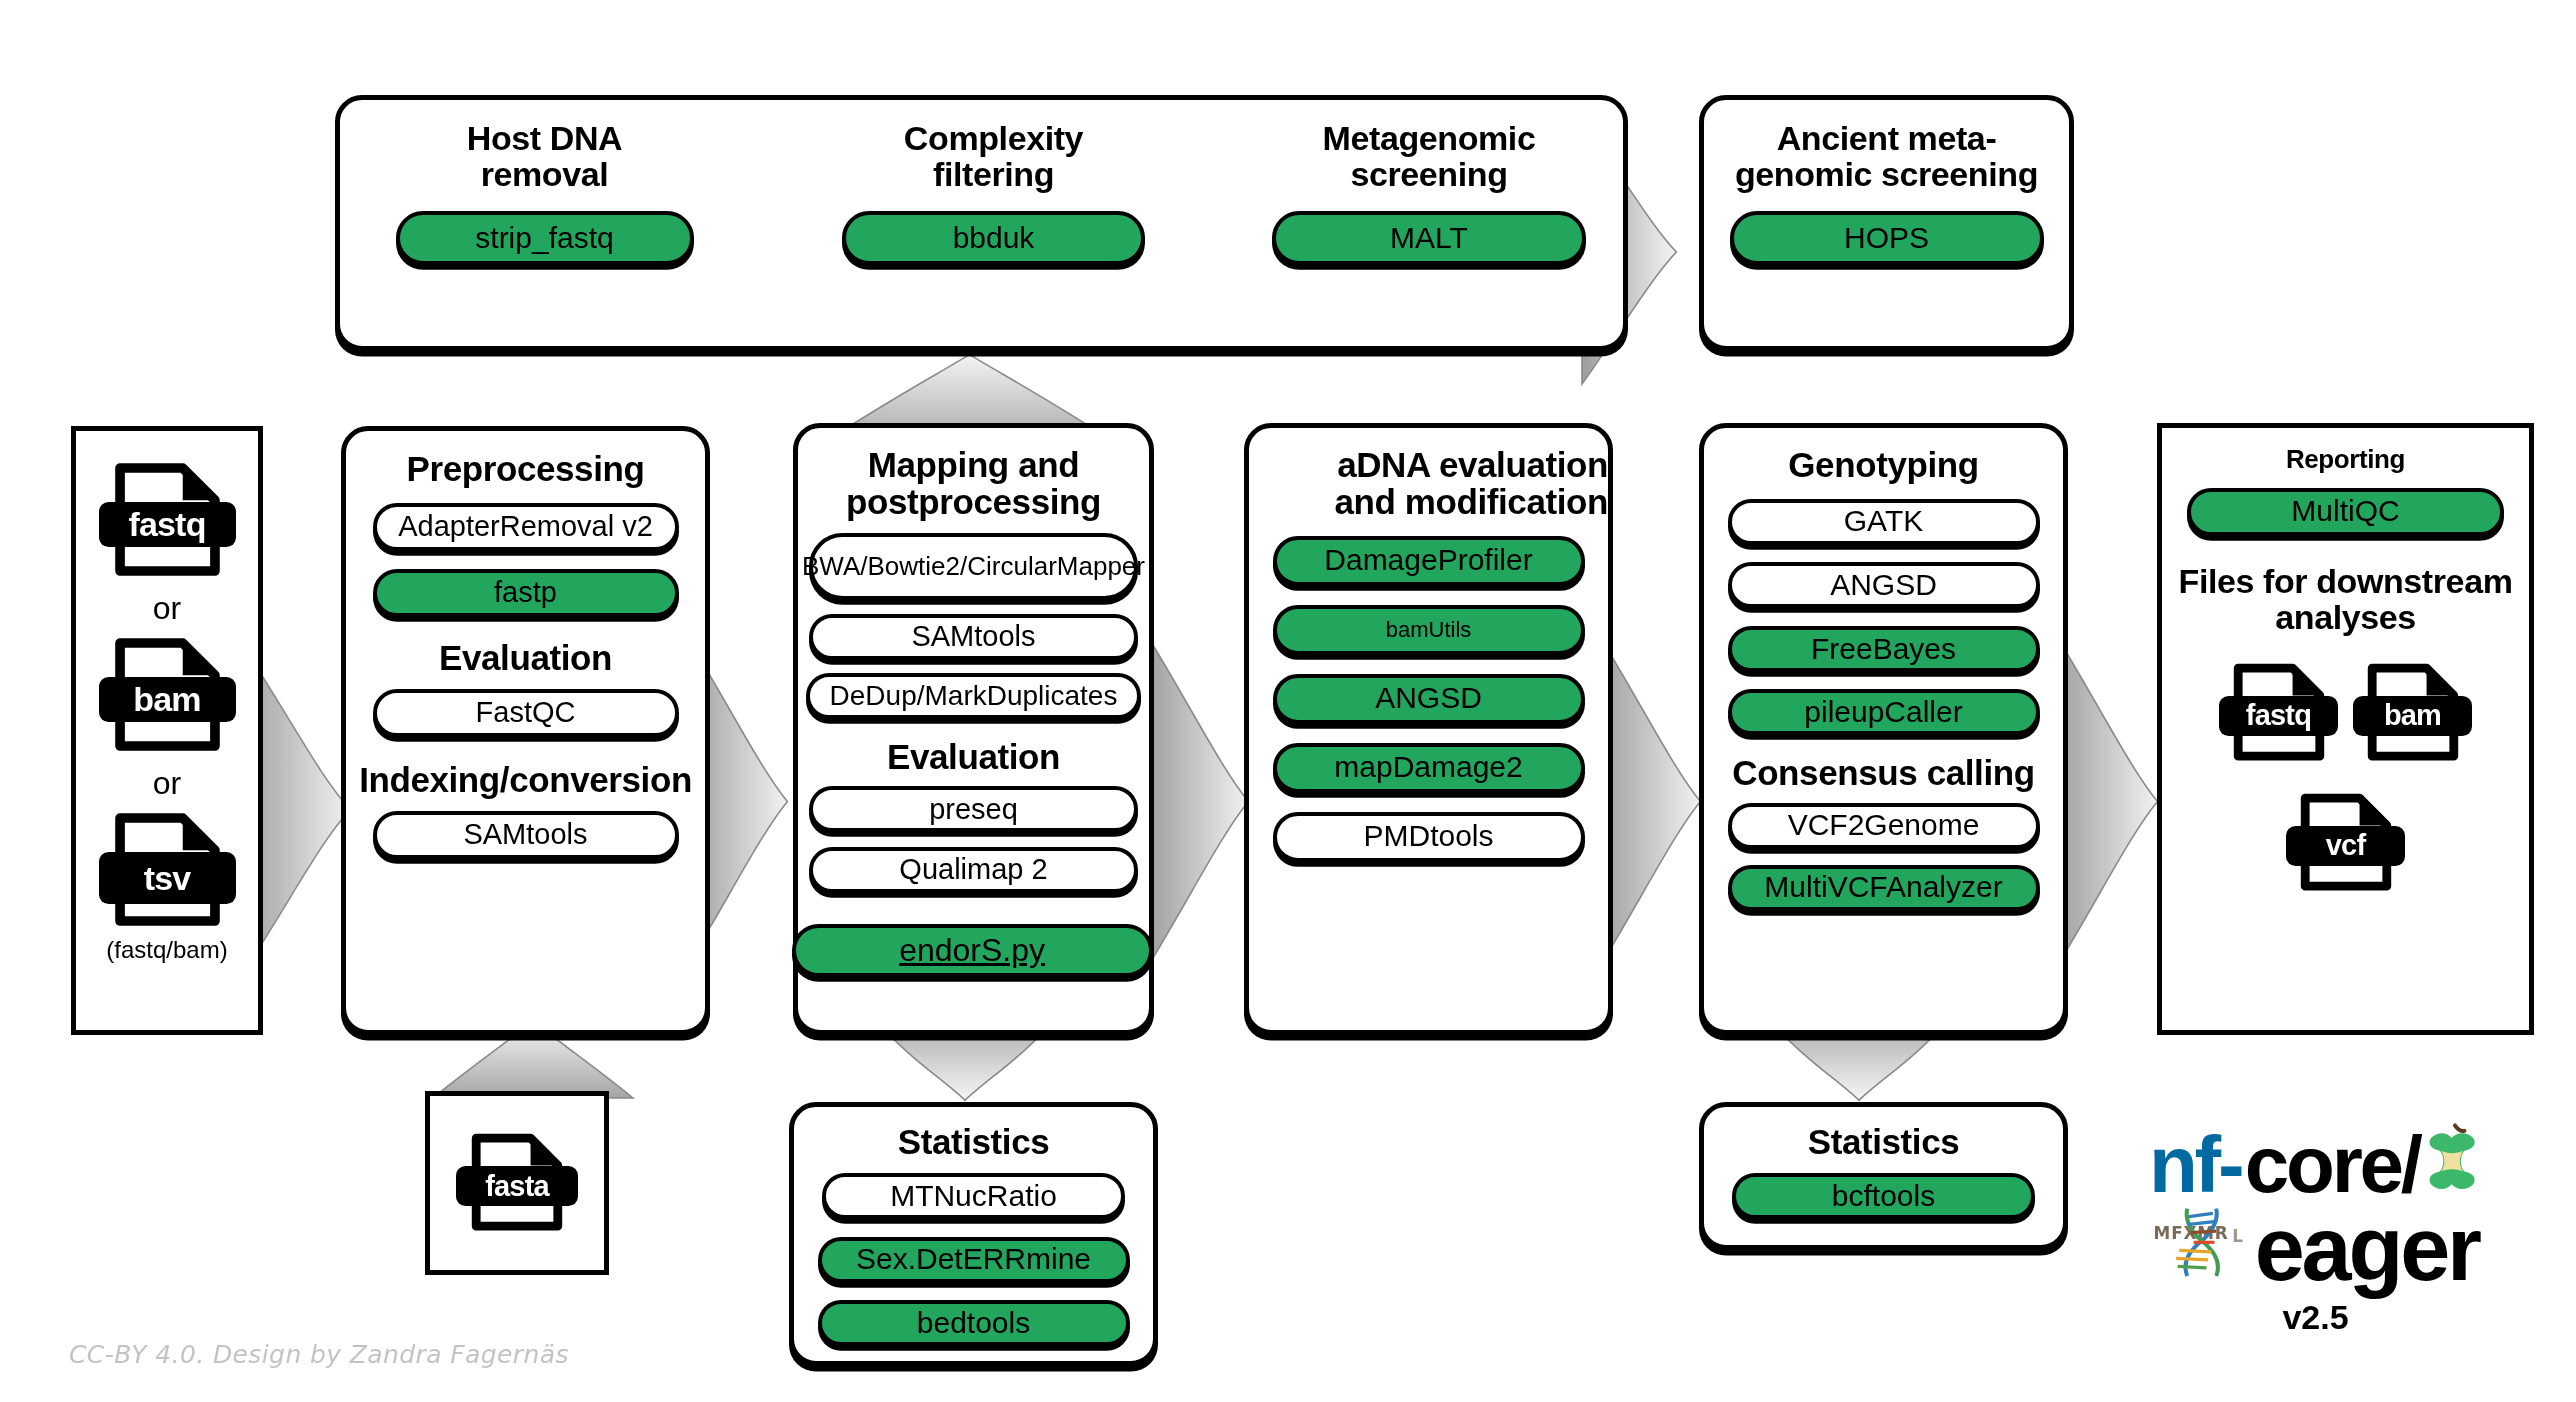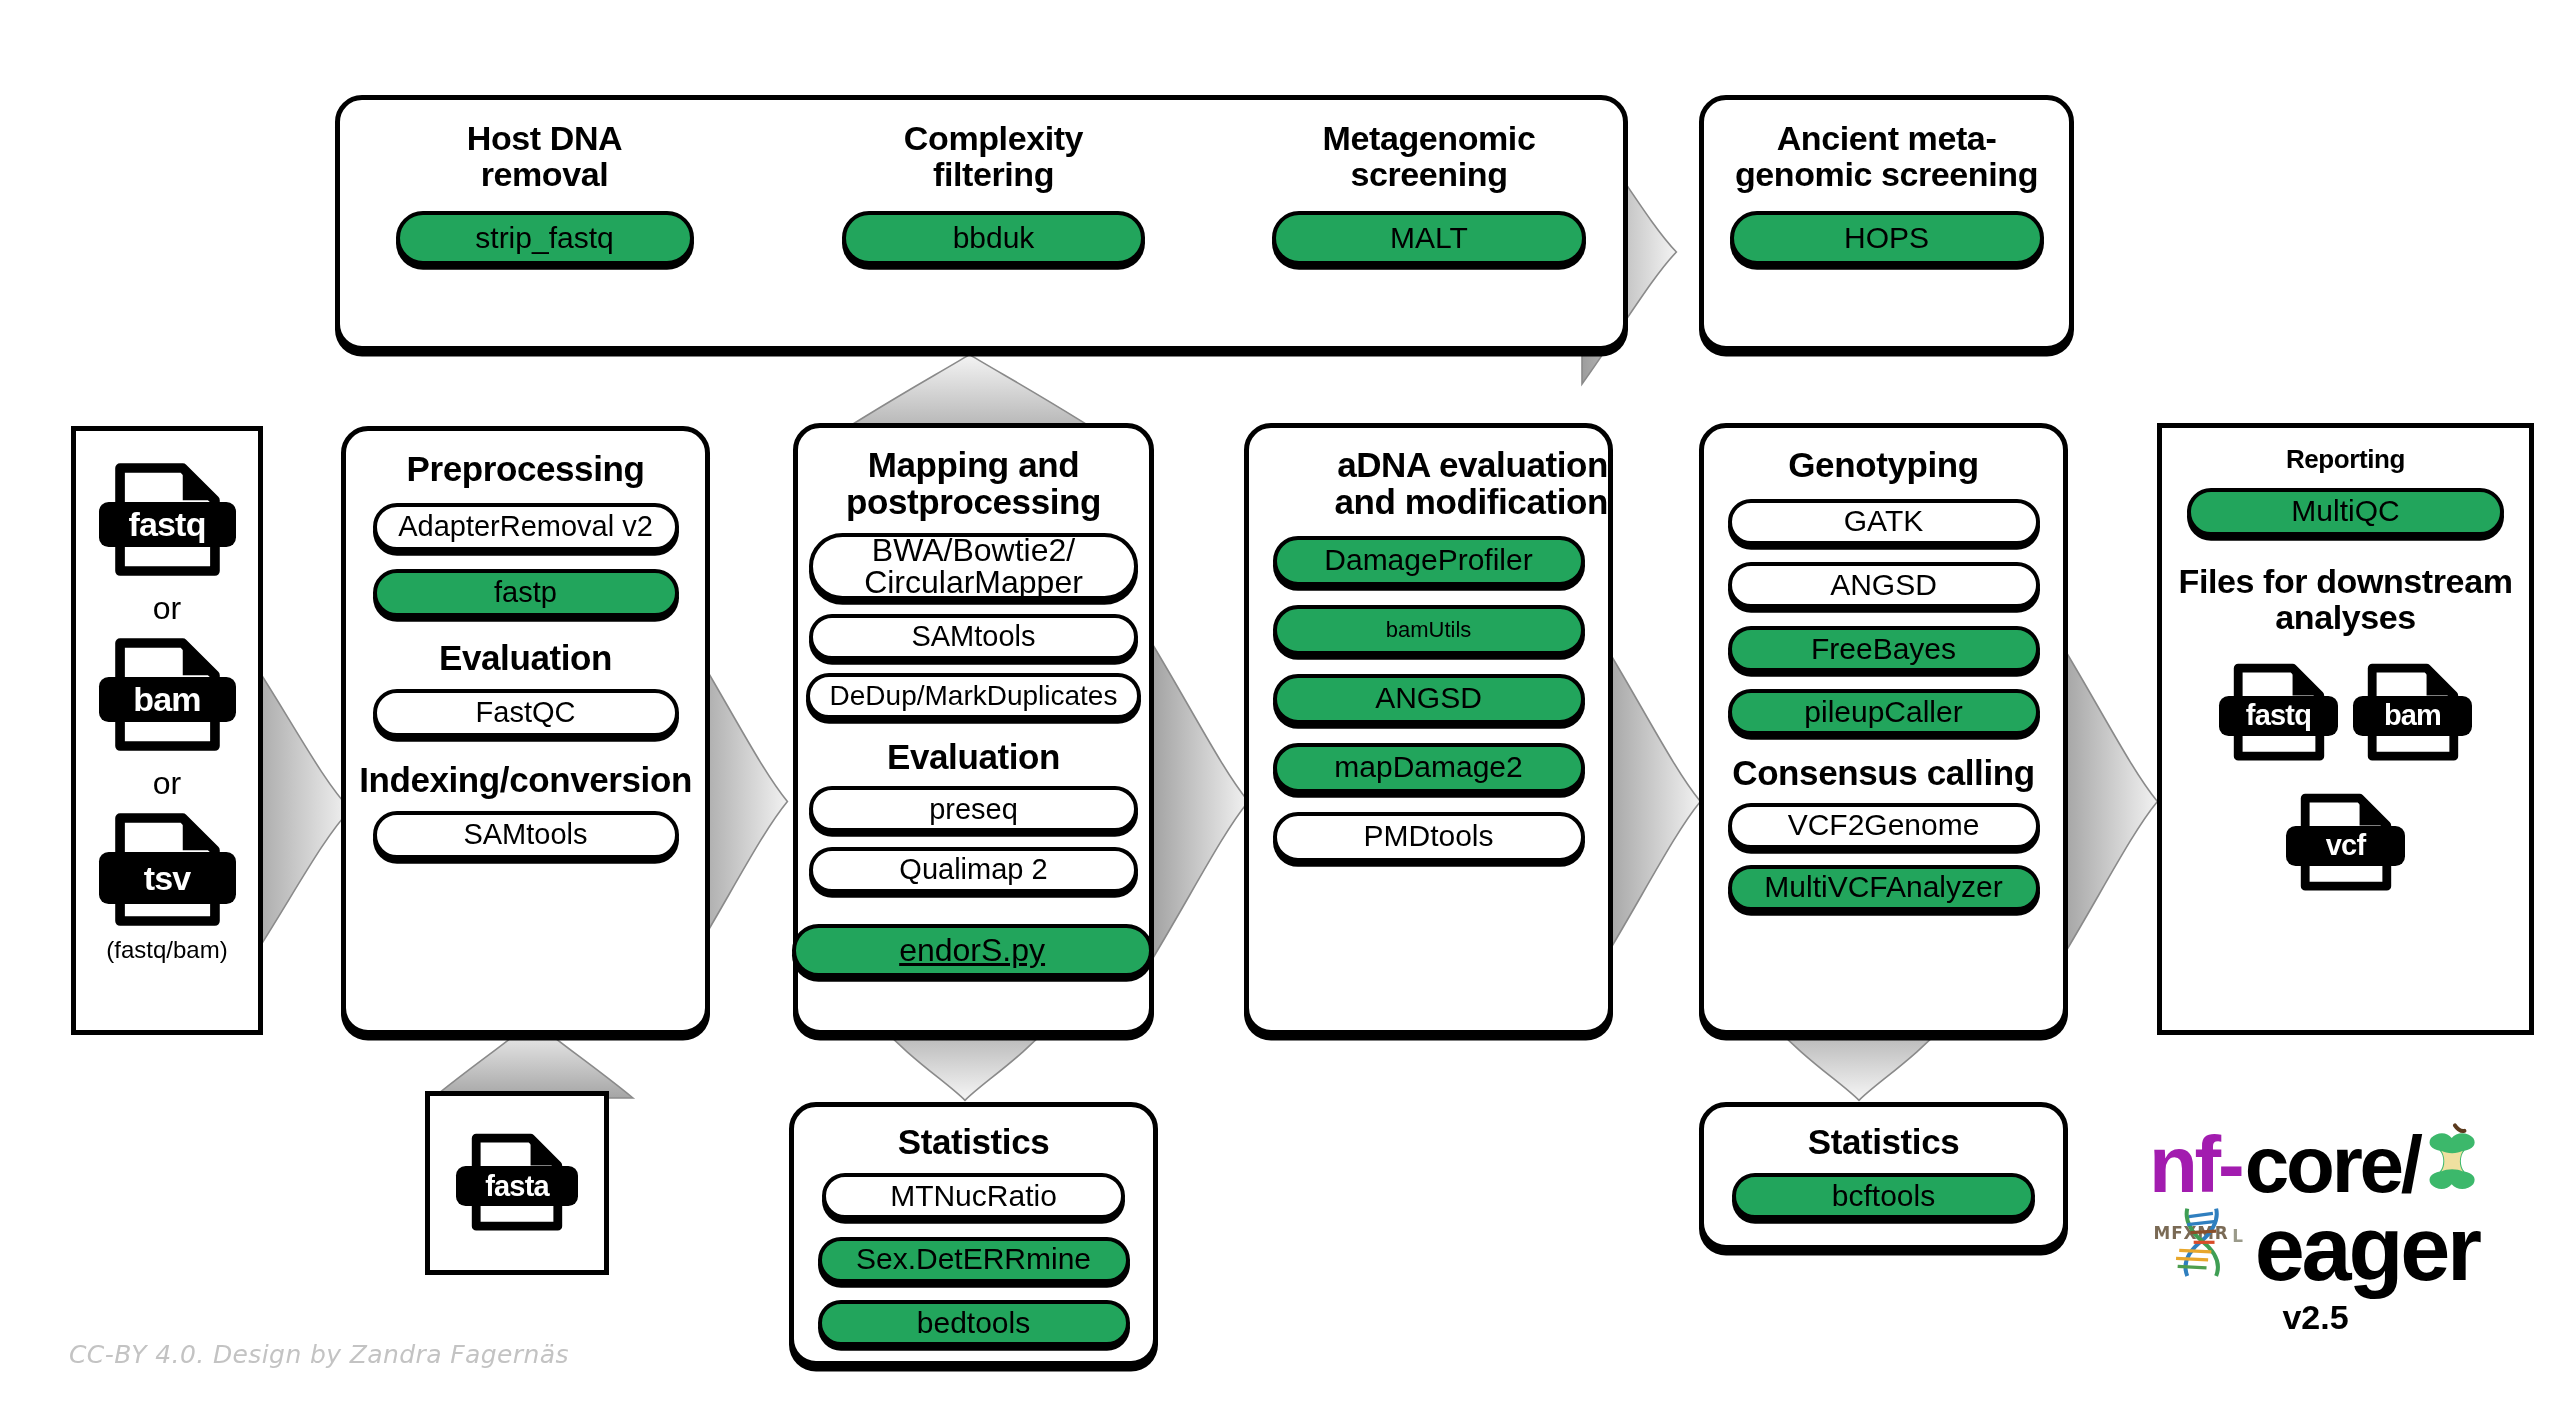--- a/index.html
+++ b/index.html
@@ -29,21 +29,21 @@
   .fileicon .band{position:absolute;background:#000;border-radius:9.6px;
                   display:flex;align-items:center;justify-content:center;
                   color:#fff;font-weight:bold;letter-spacing:-0.8px;}
 
   
   #logo{position:absolute;text-align:center;}
   .logo-row1{font-size:80px;font-weight:bold;letter-spacing:-3.2px;line-height:1;
              display:flex;align-items:center;justify-content:center;gap:3.2px;}
   .logo-row2{font-size:90px;font-weight:bold;letter-spacing:-3.2px;line-height:1;
              display:flex;align-items:center;justify-content:center;gap:1.6px;margin-top:-4.8px;}
-  .logo-nf{color:#a21caf;}
+  .logo-nf{color:#0369a1;}
   .logo-core{color:#000;}
   .logo-ver{font-size:34px;font-weight:bold;margin-top:3.2px;letter-spacing:0px;}
 
   #credit{position:absolute;color:#c3c3c3;font-style:italic;font-size:25px;
           font-family:"DejaVu Sans",sans-serif;letter-spacing:0.4px;}
   .orlabel{text-align:center;font-size:32px;}
   .sublabel{text-align:center;font-size:24px;}
 </style>
 </head>
 <body>
@@ -241,21 +241,21 @@
   <div class="pill" style="width:306px;height:48px;font-size:29px;margin-top:13px;">FastQC</div>
   <div class="panel-title" style="font-size:35px;margin-top:24px;">Indexing/conversion</div>
   <div class="pill" style="width:306px;height:48px;font-size:29px;margin-top:13px;">SAMtools</div>
 </div>
 
 <div class="panel" style="left:793px;top:423px;width:361px;height:612px;">
   <div class="panel-title" style="font-size:35px;margin-top:17.6px;">
     <div>Mapping and</div>
     <div>postprocessing</div>
   </div>
-  <div class="pill two" style="width:329px;height:67px;font-size:32px;margin-top:13px;flex-direction:column;">
+  <div class="pill two" style="width:329px;height:67px;font-size:26px;margin-top:13px;">
     <span>BWA/Bowtie2/</span>
     <span>CircularMapper</span>
   </div>
   <div class="pill" style="width:329px;height:46px;font-size:29px;margin-top:14.4px;">SAMtools</div>
   <div class="pill" style="width:335px;height:46px;font-size:28px;margin-top:13px;">DeDup/MarkDuplicates</div>
   <div class="panel-title" style="font-size:35px;margin-top:19px;">Evaluation</div>
   <div class="pill" style="width:329px;height:46px;font-size:29px;margin-top:11.2px;">preseq</div>
   <div class="pill" style="width:329px;height:46px;font-size:29px;margin-top:14.4px;">Qualimap 2</div>
   <div class="pill green" style="width:361px;height:53px;font-size:32px;margin-top:31px;margin-left:-6.4px;text-decoration:underline;">endorS.py</div>
 </div>

